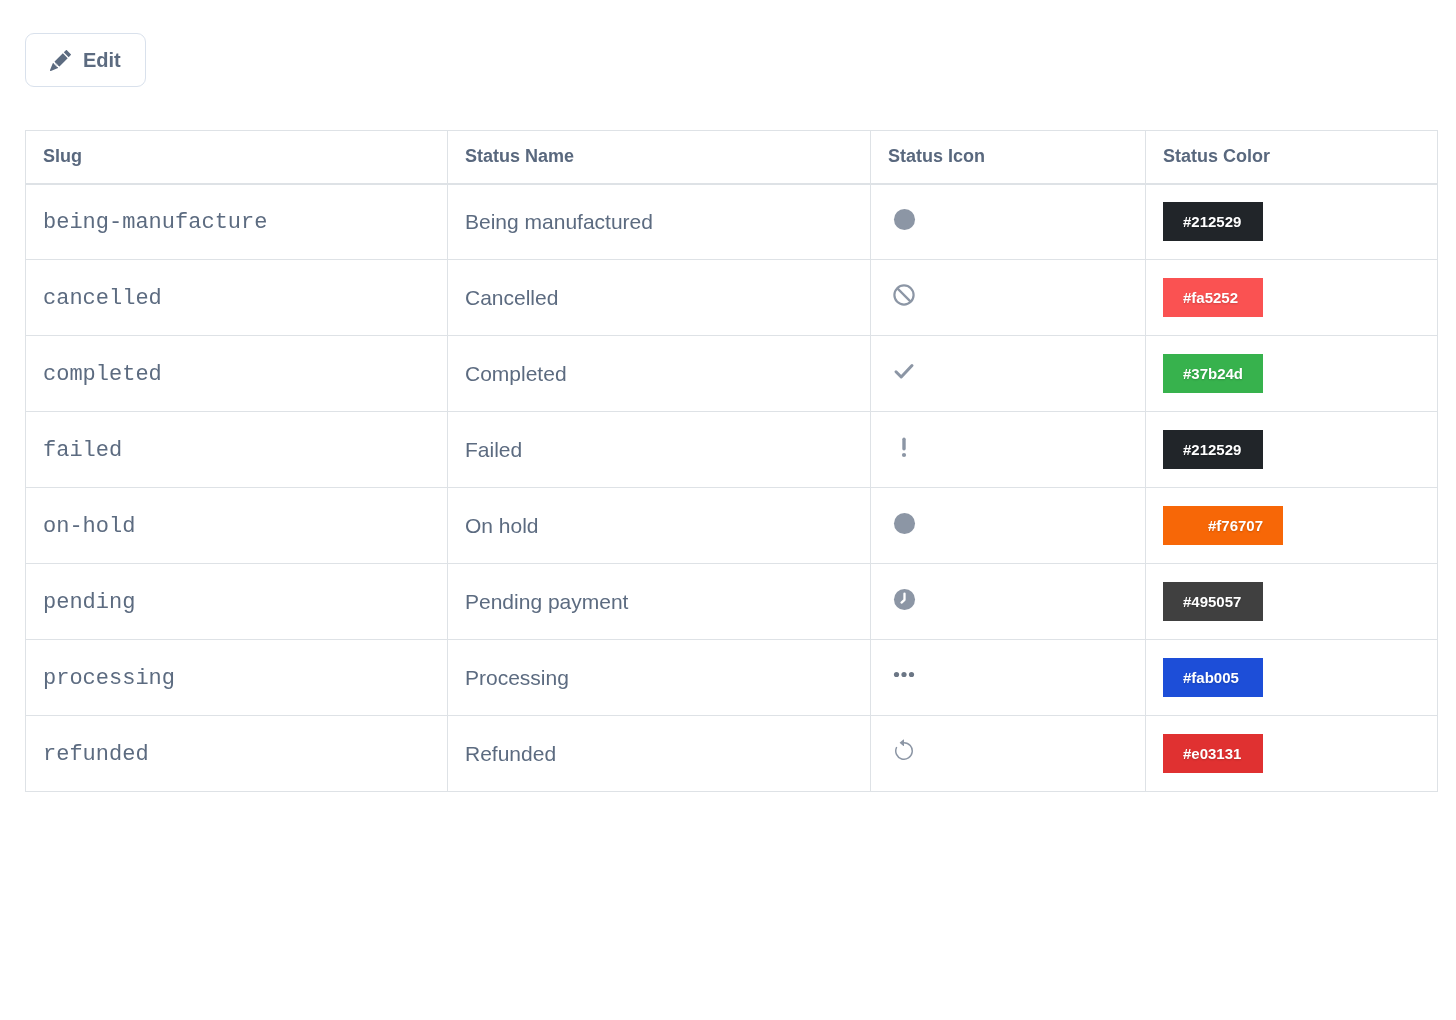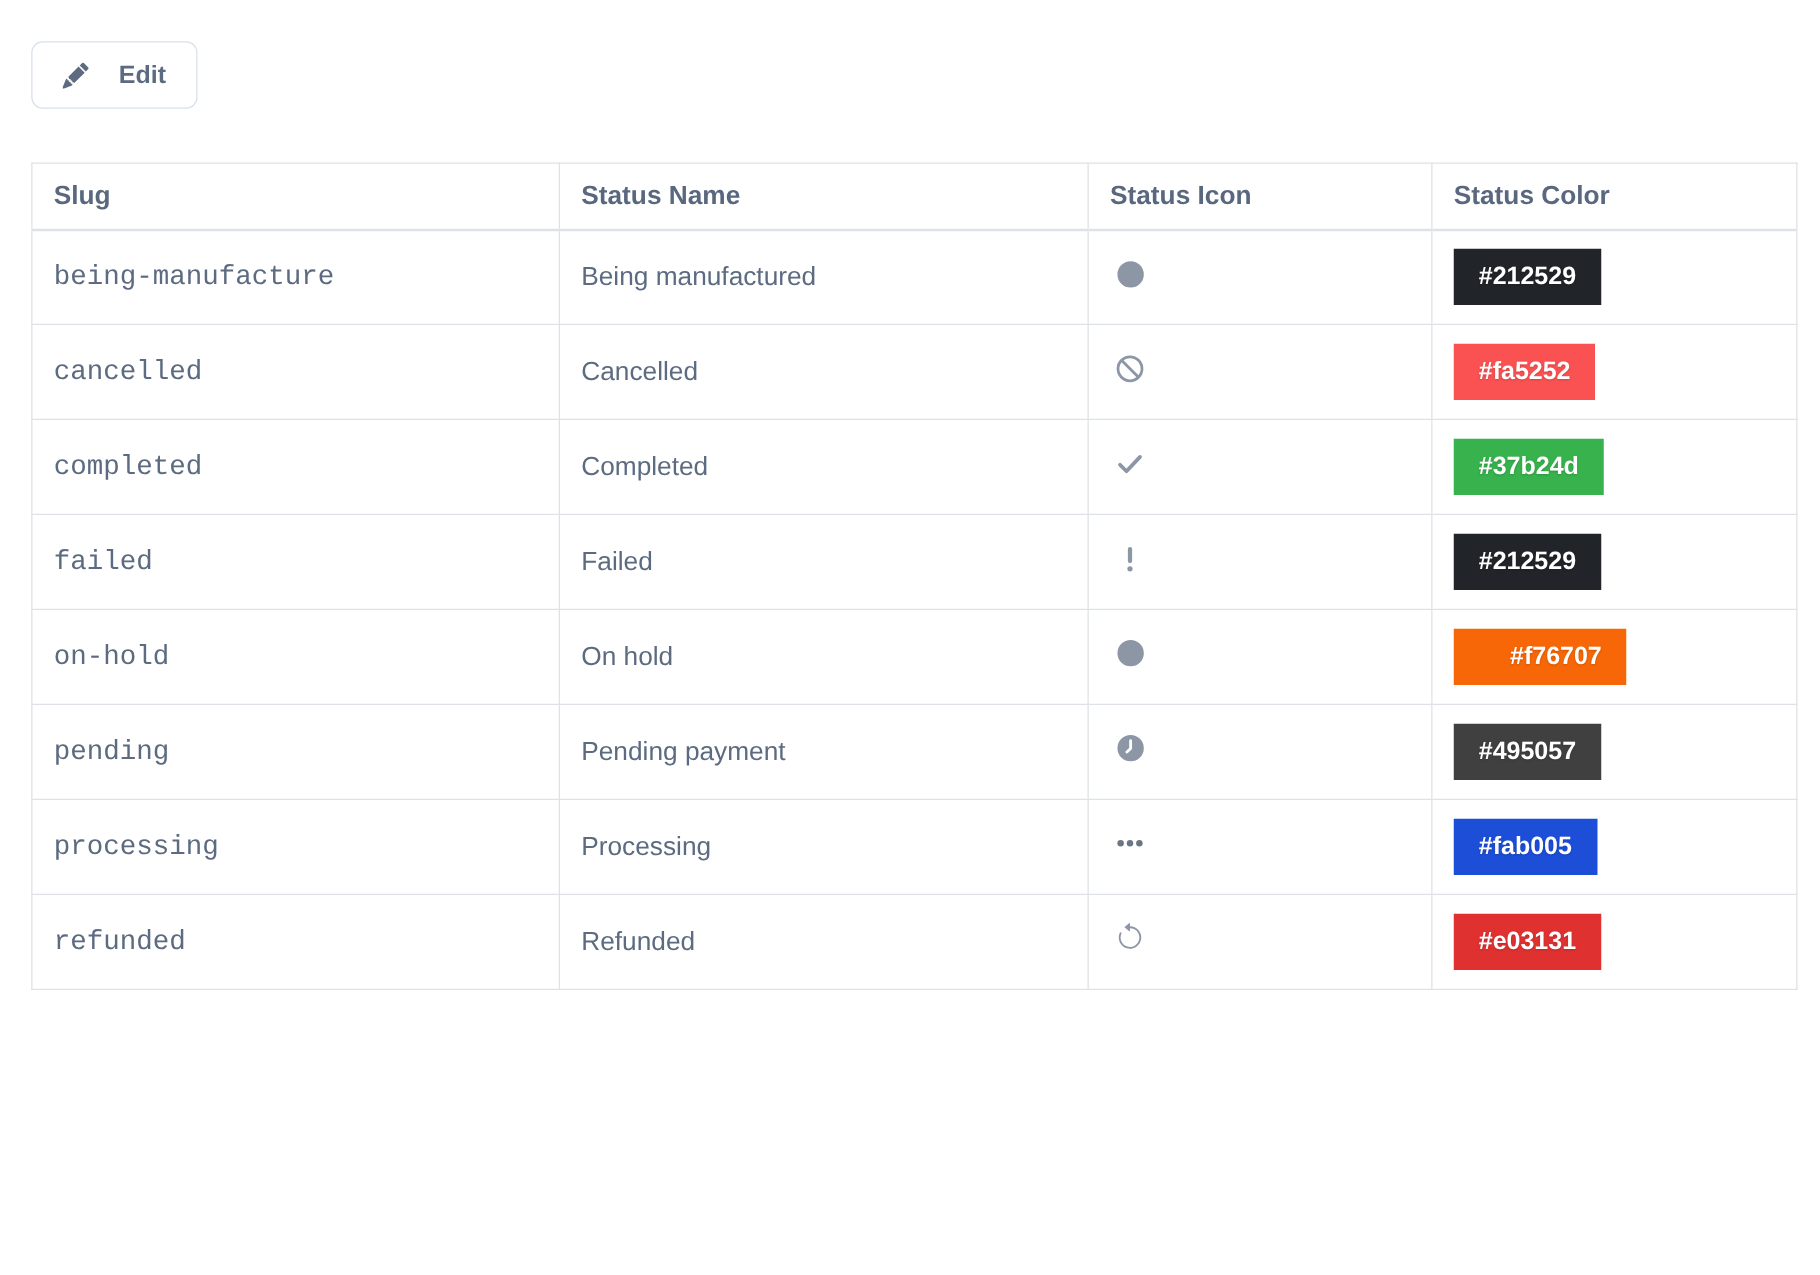--- a/index.html
+++ b/index.html
@@ -13,21 +13,21 @@
   
   .toolbar {
     display: flex;
     justify-content: space-between;
     align-items: flex-start;
     margin-bottom: 43px;
   }
   .btn {
     display: inline-flex;
     align-items: center;
-    gap: 24px;
+    gap: 12px;
     height: 54px;
     padding: 0 24px;
     background: #ffffff;
     border: 1px solid #d9e1ec;
     border-radius: 9px;
     color: #5c6b80;
     font-family: "Liberation Sans", sans-serif;
     font-size: 20px;
     font-weight: 700;
     cursor: pointer;
@@ -40,21 +40,21 @@
     border-collapse: collapse;
     table-layout: fixed;
   }
   .status-table th, .status-table td {
     border: 1px solid #dee2e6;
     text-align: left;
     vertical-align: middle;
   }
   .status-table th {
     height: 53px;
-    font-size: 21px;
+    font-size: 18px;
     font-weight: 700;
     color: #59687e;
     padding-left: 17px;
   }
   .status-table td {
     height: 76px;
     font-size: 21px;
     color: #5c6b80;
     padding-left: 17px;
   }
@@ -78,21 +78,21 @@
     height: 24px;
     color: #8c96a5;
     margin-left: 4px;
   }
   .badge {
     display: inline-block;
     min-width: 100px;
     padding: 11px 20px;
     border-radius: 0;
     color: #ffffff;
-    font-size: 20px;
+    font-size: 15px;
     font-weight: 700;
     text-align: left;
     text-shadow: 0 1px 2px rgba(0,0,0,0.18);
   }
 </style>
 </head>
 <body>
 
 <div class="toolbar">
   <button class="btn">

